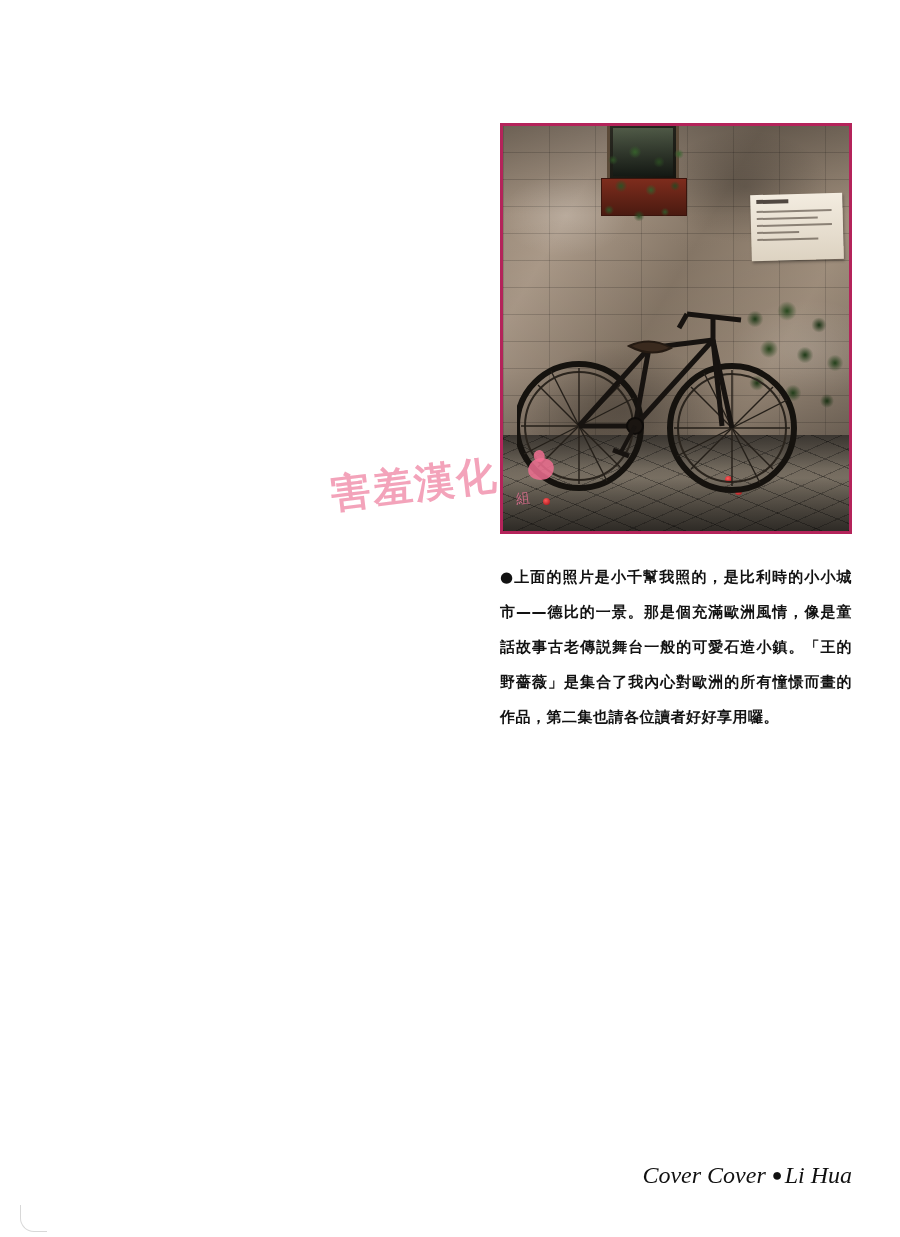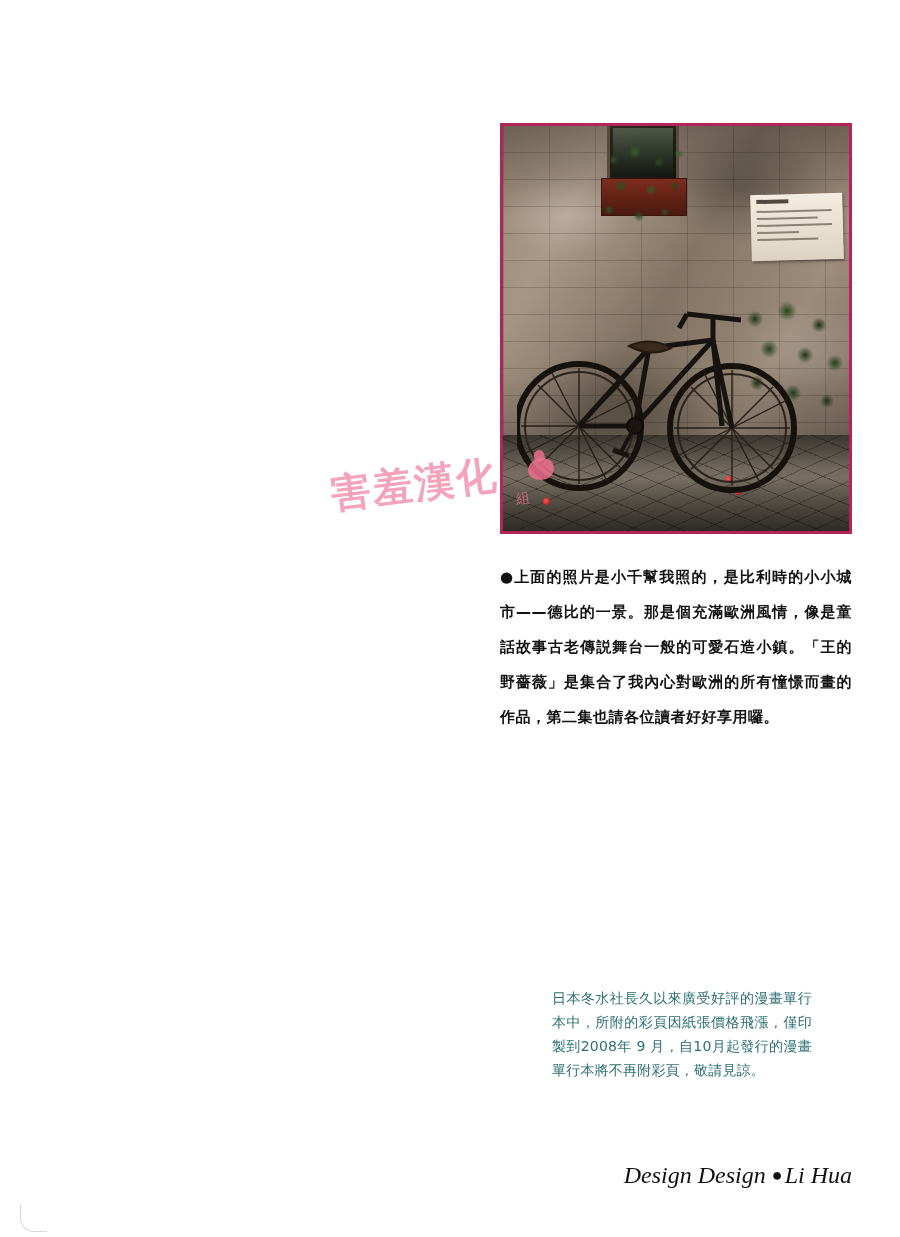--- a/index.html
+++ b/index.html
@@ -393,20 +393,19 @@
   </div>
 
   <div class="watermark">
     <div class="watermark-text">害羞漢化</div>
     <div class="watermark-blob"></div>
     <div class="watermark-sub">組</div>
   </div>
 
   <div class="body-text">●上面的照片是小千幫我照的，是比利時的小小城市——德比的一景。那是個充滿歐洲風情，像是童話故事古老傳説舞台一般的可愛石造小鎮。「王的野薔薇」是集合了我內心對歐洲的所有憧憬而畫的作品，第二集也請各位讀者好好享用囉。</div>
 
-  <div class="notice-block">日本冬水社長久以來廣受好評的漫畫單行本中，所附的彩頁因紙張價格飛漲，僅印製到2008年 9 月，自10月起發行的漫畫單行本將不再附彩頁，敬請見諒。</div>
 
   <div class="credit">
-    <span>Design Design</span><span class="dot">●</span><span>Li Hua</span>
+    <span>Cover Cover</span><span class="dot">●</span><span>Li Hua</span>
   </div>
 
   <div class="edge-mark-left"></div>
 </div>
 
 </body></html>

